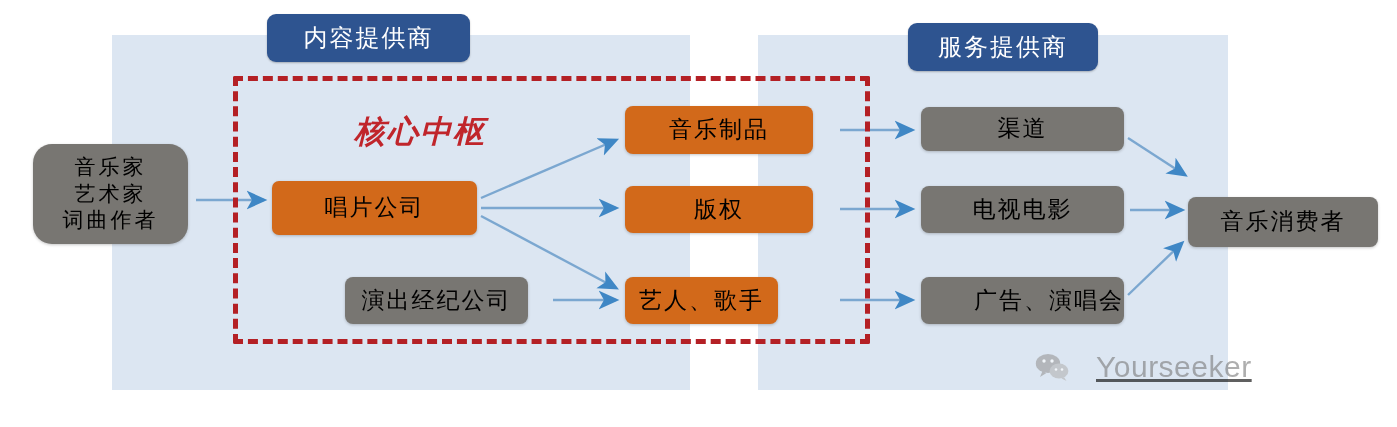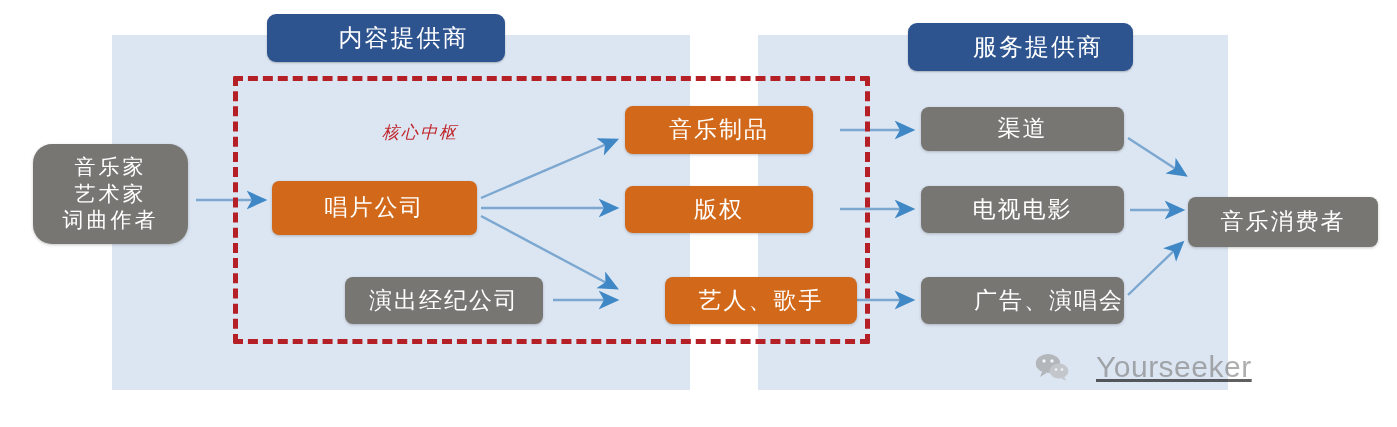--- a/index.html
+++ b/index.html
@@ -8,51 +8,51 @@
 
   
   .panel{position:absolute;background:#dce6f2;}
   #panel-left{left:112px;top:35px;width:578px;height:355px;}
   #panel-right{left:758px;top:35px;width:470px;height:355px;}
 
   
   .hdr{
     position:absolute;background:#2e5490;color:#ffffff;
     border-radius:9px;display:flex;align-items:center;justify-content:center;
-    font-size:24px;letter-spacing:2px;box-shadow:0 1px 2px rgba(0,0,0,.25);padding-left:35px;
+    font-size:24px;letter-spacing:2px;box-shadow:0 1px 2px rgba(0,0,0,.25);
   }
   #hdr-content{left:267px;top:14px;width:203px;height:48px;}
   #hdr-service{left:908px;top:23px;width:190px;height:48px;}
 
   
   #dashed-core{
     position:absolute;left:233px;top:76px;width:637px;height:268px;
     border:5px dashed #b42025;border-radius:2px;box-sizing:border-box;
   }
 
   
   .node{
     position:absolute;border-radius:8px;display:flex;align-items:center;
-    justify-content:center;color:#ffffff;font-size:23px;letter-spacing:2px;
+    justify-content:center;color:#000000;font-size:23px;letter-spacing:2px;
     box-shadow:0 1px 3px rgba(0,0,0,.22);text-align:center;line-height:1.28;
   }
   .gray{background:#787672;}
   .orange{background:#d2691a;}
 
   #n-creators{left:33px;top:144px;width:155px;height:100px;flex-direction:column;font-size:21px;letter-spacing:3px;border-radius:19px;}
   #n-label-core{
     position:absolute;left:330px;top:117px;width:180px;height:30px;
-    color:#c0252b;font-size:17px;font-weight:normal;font-style:italic;
+    color:#c0252b;font-size:31px;font-weight:bold;font-style:italic;
     letter-spacing:2px;display:flex;align-items:center;justify-content:center;
   }
   #n-record{left:272px;top:181px;width:205px;height:54px;border-radius:7px;}
-  #n-agency{left:345px;top:277px;width:198px;height:47px;}
+  #n-agency{left:345px;top:277px;width:183px;height:47px;}
   #n-product{left:625px;top:106px;width:188px;height:48px;}
   #n-copyright{left:625px;top:186px;width:188px;height:47px;}
-  #n-artists{left:625px;top:277px;width:192px;height:47px;margin-left:40px;}
+  #n-artists{left:625px;top:277px;width:153px;height:47px;}
   #n-channel{left:921px;top:107px;width:203px;height:44px;}
   #n-tvfilm{left:921px;top:186px;width:203px;height:47px;}
   #n-adconcert{left:921px;top:277px;width:203px;height:47px;justify-content:flex-end;}
   #n-consumer{left:1188px;top:197px;width:190px;height:50px;}
 
   #arrows{position:absolute;left:0;top:0;width:1397px;height:427px;}
 
   
   #watermark{
     position:absolute;left:1035px;top:350px;display:flex;align-items:center;

